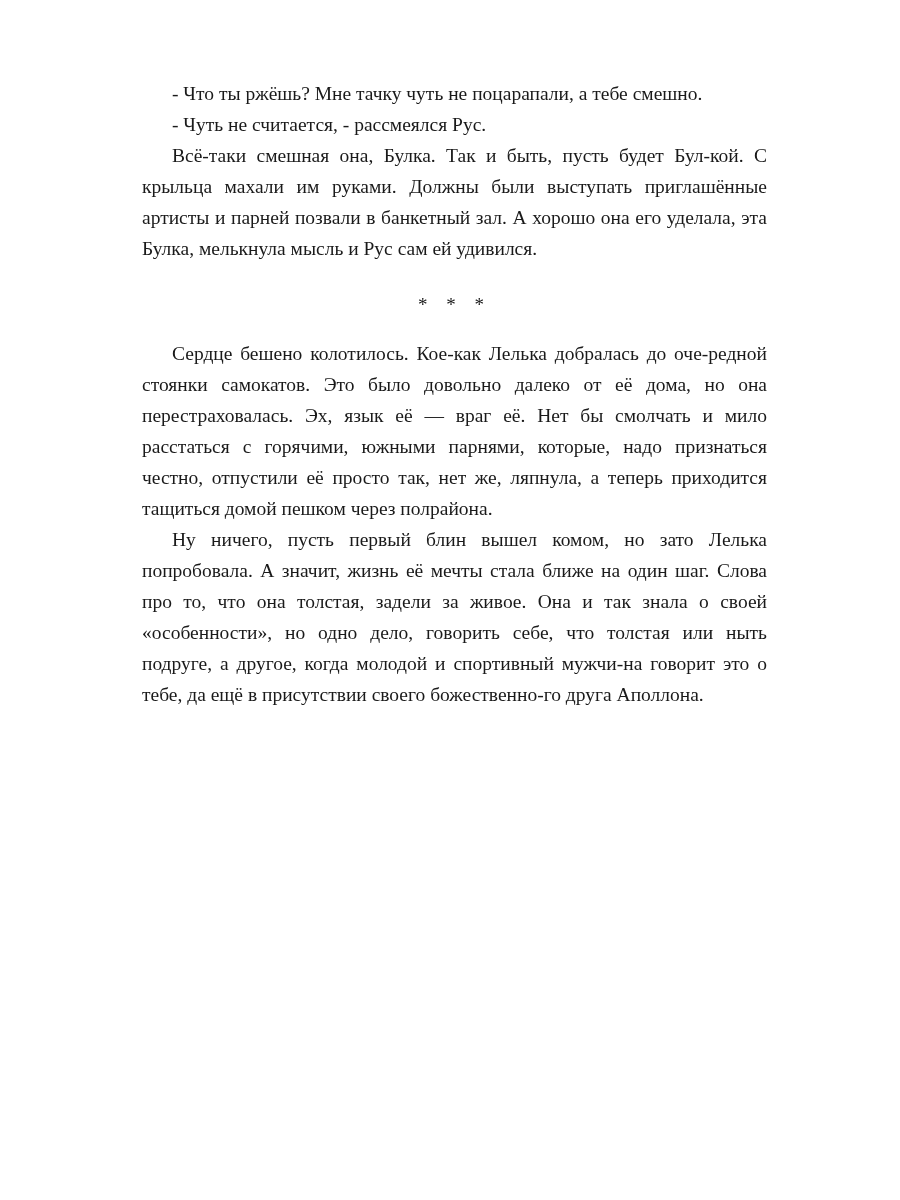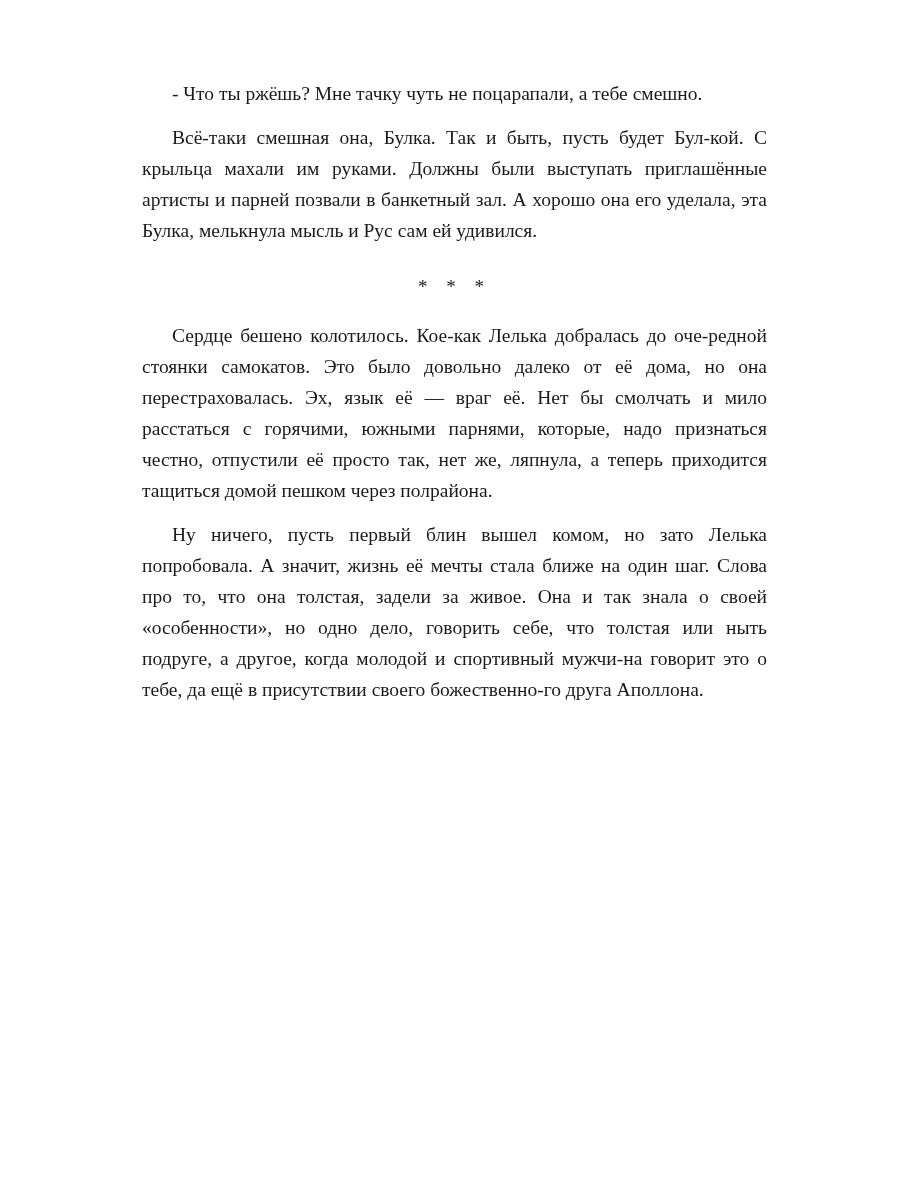--- a/index.html
+++ b/index.html
@@ -27,21 +27,20 @@
   p.para {
     margin: 0;
     font-size: 19.5px;
     line-height: 31px;
     text-align: justify;
     text-justify: inter-word;
     hyphens: manual;
   }
   p.para.indent {
     text-indent: 30px;
-    margin-top: 13px;
   }
   p.para.dialogue {
     text-indent: 30px;
     text-align: left;
   }
   .scene-break {
     margin: 26px 0 18px 0;
     text-align: center;
     font-size: 19px;
     letter-spacing: 7px;
@@ -50,20 +49,21 @@
   }
 </style>
 </head>
 <body>
 
 <div class="page">
   <div class="text-block">
 
     <p class="para dialogue">- Что ты ржёшь? Мне тачку чуть не поцарапали, а тебе смешно.</p>
 
+    <p class="para dialogue">- Чуть не считается, - рассмеялся Рус.</p>
 
     <p class="para indent">Всё-таки смешная она, Булка. Так и быть, пусть будет Бул-кой. С крыльца махали им руками. Должны были выступать приглашённые артисты и парней позвали в банкетный зал. А хорошо она его уделала, эта Булка, мелькнула мысль и Рус сам ей удивился.</p>
 
     <div class="scene-break">* * *</div>
 
     <p class="para indent">Сердце бешено колотилось. Кое-как Лелька добралась до оче-редной стоянки самокатов. Это было довольно далеко от её дома, но она перестраховалась. Эх, язык её — враг её. Нет бы смолчать и мило расстаться с горячими, южными парнями, которые, надо признаться честно, отпустили её просто так, нет же, ляпнула, а теперь приходится тащиться домой пешком через полрайона.</p>
 
     <p class="para indent">Ну ничего, пусть первый блин вышел комом, но зато Лелька попробовала. А значит, жизнь её мечты стала ближе на один шаг. Слова про то, что она толстая, задели за живое. Она и так знала о своей «особенности», но одно дело, говорить себе, что толстая или ныть подруге, а другое, когда молодой и спортивный мужчи-на говорит это о тебе, да ещё в присутствии своего божественно-го друга Аполлона.</p>
 
 

